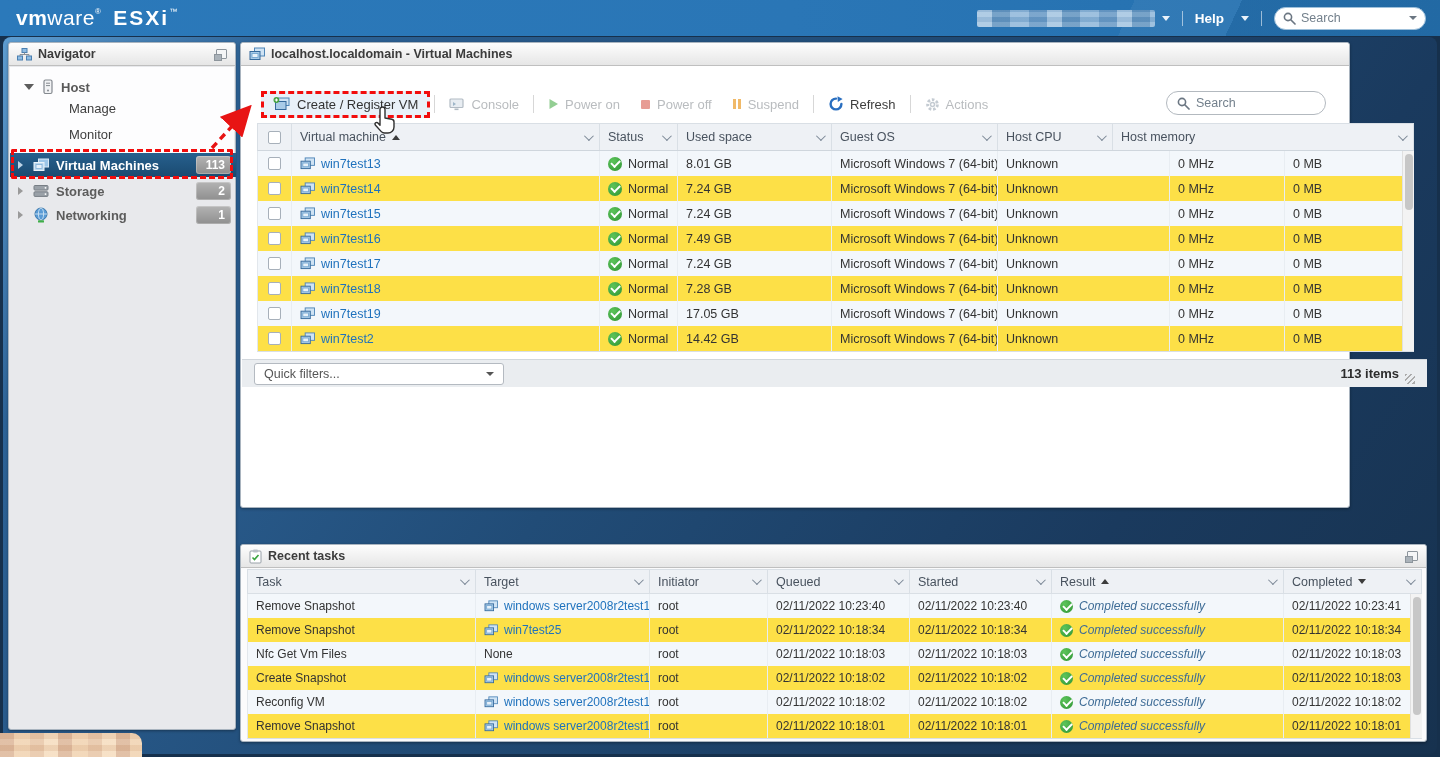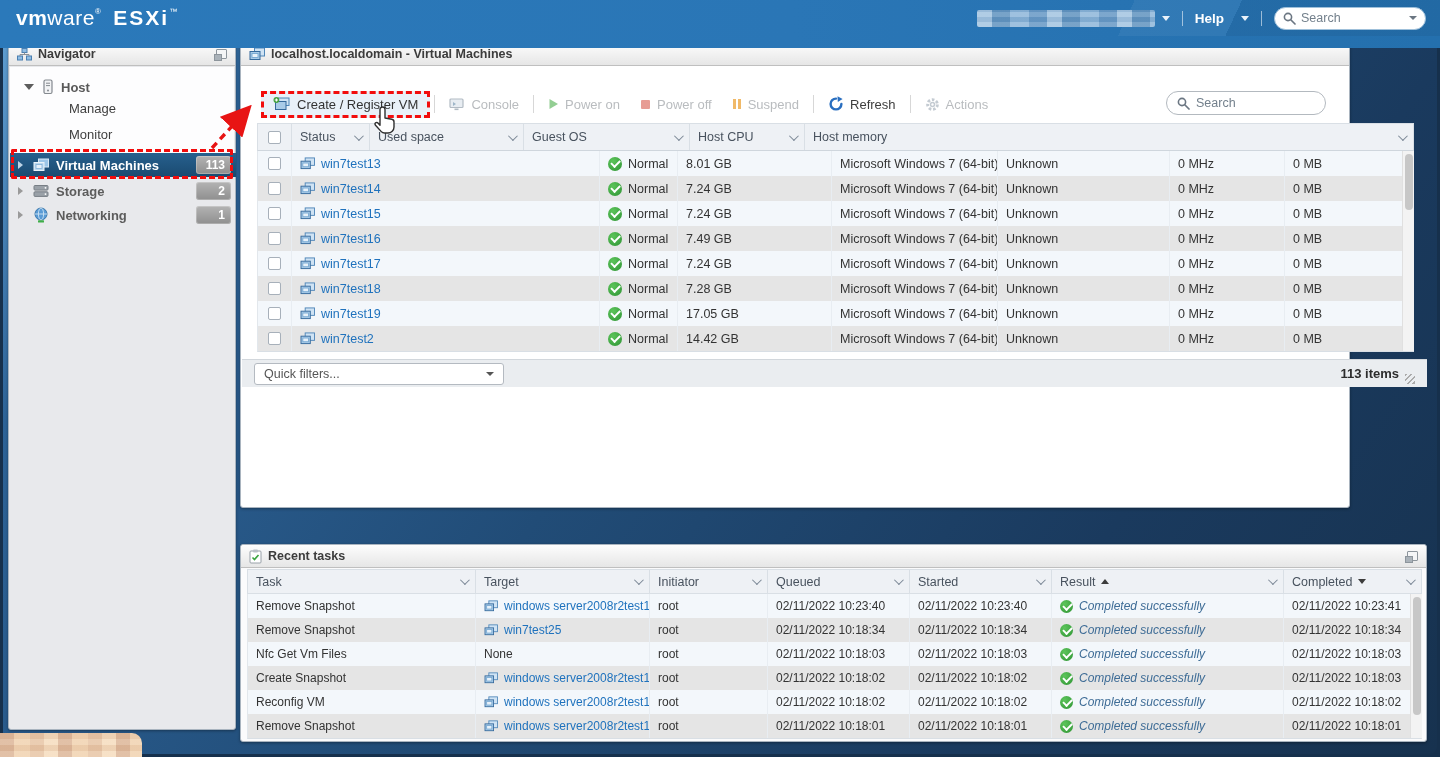--- a/index.html
+++ b/index.html
@@ -1,20 +1,20 @@
 <!DOCTYPE html>
 <html><head>
 <meta charset="utf-8">
 <style>
   * { margin:0; padding:0; box-sizing:border-box; }
   body { font-family:"Liberation Sans", sans-serif; background:#142c47; }
   .screen { position:relative; width:1440px; height:757px; overflow:hidden; background:#16304c; }
 
   
-  .topbar { position:absolute; left:0; top:0; width:1440px; height:48px;
+  .topbar { position:absolute; left:0; top:0; width:1440px; height:36px;
     background:linear-gradient(90deg,#2b79ba 0%, #2a76b6 55%, #2470ae 100%); z-index:10; }
   .topbar::after{ content:""; position:absolute; right:0; top:0; width:520px; height:36px;
     background:linear-gradient(115deg, transparent 40%, rgba(255,255,255,.05) 40%, rgba(255,255,255,.05) 60%, rgba(0,0,0,.06) 60%); pointer-events:none;}
   .logo { position:absolute; left:16px; top:6px; color:#fff; font-size:21px; letter-spacing:.5px; }
   .logo .vm { font-weight:bold; }
   .logo .ware { font-weight:normal; }
   .logo sup { font-size:8px; vertical-align:top; position:relative; top:1px; }
   .logo .esxi { font-weight:bold; margin-left:12px; letter-spacing:2px; }
   .topbar-right { position:absolute; right:14px; top:0; height:36px; display:flex; align-items:center; gap:12px; z-index:11; }
   .user-menu { display:flex; align-items:center; gap:7px; cursor:pointer; }
@@ -82,21 +82,21 @@
   .col-cb  { width:34px; justify-content:center; }
   .col-name{ width:308px; }
   .col-status{ width:78px; }
   .col-used{ width:154px; }
   .col-os  { width:166px; }
   .col-host{ width:172px; }
   .col-cpu { width:115px; }
   .col-mem { flex:1; border-right:none; }
   .cb { width:13px; height:13px; background:#fff; border:1px solid #a7b0ba; border-radius:2px; flex:none; cursor:pointer; }
   .vm-rows { position:relative; border-left:1px solid #e2e7ec; border-right:1px solid #e2e7ec; border-bottom:1px solid #d9dfe5; }
-  .tr { display:flex; height:25px; align-items:center; font-size:12.5px; color:#333; background:#e5e5e5; }
+  .tr { display:flex; height:25px; align-items:center; font-size:12.5px; color:#333; background:#fde047; }
   .vm-rows .tr:nth-of-type(odd) { background:#f3f7fb; }
   .td { display:flex; align-items:center; height:100%; padding:0 8px; border-right:1px solid #e8edf2; overflow:hidden; white-space:nowrap; }
   .vm-link { color:#1f72bd; text-decoration:none; cursor:pointer; }
   .ok-icon { width:14px; height:14px; border-radius:50%; background:radial-gradient(circle at 35% 30%, #5cc45a, #2f9434); flex:none; position:relative; margin-right:6px; }
   .ok-icon::after { content:""; position:absolute; left:3.2px; top:3.6px; width:6.5px; height:3.5px; border-left:2px solid #fff; border-bottom:2px solid #fff; transform:rotate(-45deg); }
   .vscroll { position:absolute; right:0; top:28px; width:12px; background:#f3f3f3; border-left:1px solid #e0e0e0; }
   .vthumb { position:absolute; left:1.5px; width:8px; background:#c7c7c7; border-radius:5px; cursor:pointer; }
 
   .vm-footer { position:absolute; left:1px; top:316px; width:1185px; height:28px; background:#eaedf0; border-top:1px solid #d2d7dc; display:flex; align-items:center; padding:0 12px; }
   .qf-select { width:250px; height:22px; background:#fff; border:1px solid #b4bac1; border-radius:3px; display:flex; align-items:center; padding:0 9px; font-size:12.5px; color:#555; cursor:pointer; }
@@ -304,20 +304,26 @@
           <line x1="8" y1="8" x2="12" y2="12" stroke="#6b7682" stroke-width="1.7" stroke-linecap="round"></line>
         </svg>
       <input placeholder="Search" style="">
     </div>
 
     <div class="vm-table">
       <div class="thead">
         <div class="th col-cb">
             <span class="cb"></span>
           </div>
+        <div class="th col-name">
+          <span>Virtual machine</span>
+          <span class="sort-asc"></span>
+          <span class="t"></span>
+            <span class="chev"></span>
+        </div>
         <div class="th col-status">
             <span class="t">Status</span>
             <span class="chev"></span>
           </div>
         <div class="th col-used">
             <span class="t">Used space</span>
             <span class="chev"></span>
           </div>
         <div class="th col-os">
             <span class="t">Guest OS</span>

